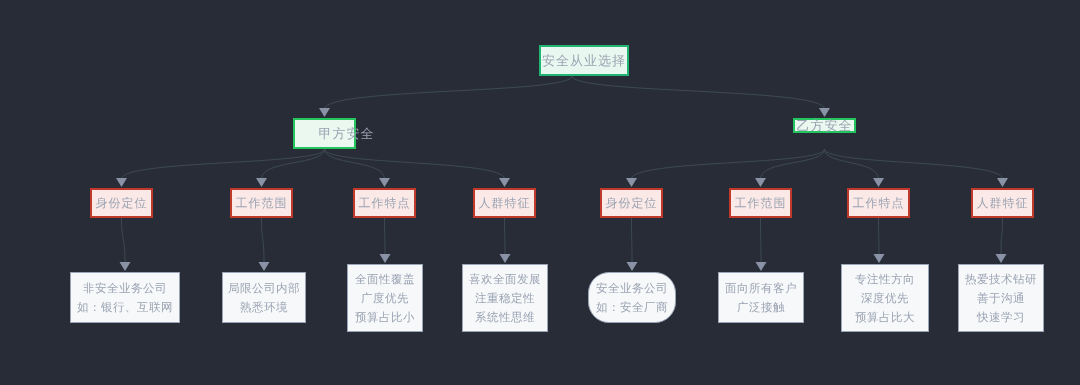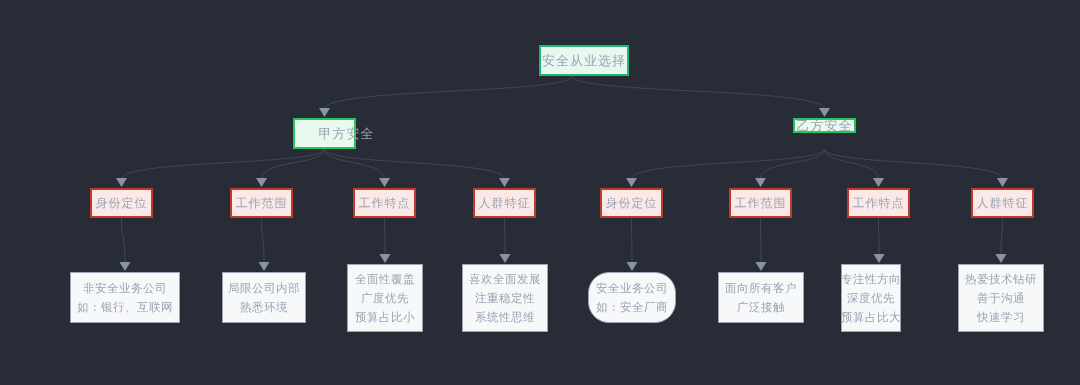--- a/index.html
+++ b/index.html
@@ -186,21 +186,21 @@
   <div class="node node-leaf" style="left:588px; top:272px; width:88px; height:51px;border-radius:21px;">
     <span class="line">安全业务公司</span>
     <span class="line">如：安全厂商</span>
   </div>
 
   <div class="node node-leaf" style="left:718px; top:272px; width:86px; height:51px;">
     <span class="line">面向所有客户</span>
     <span class="line">广泛接触</span>
   </div>
 
-  <div class="node node-leaf" style="left:841px; top:264px; width:60px; height:68px;">
+  <div class="node node-leaf" style="left:841px; top:264px; width:88px; height:68px;">
     <span class="line">专注性方向</span>
     <span class="line">深度优先</span>
     <span class="line">预算占比大</span>
   </div>
 
   <div class="node node-leaf" style="left:958px; top:264px; width:86px; height:68px;">
     <span class="line">热爱技术钻研</span>
     <span class="line">善于沟通</span>
     <span class="line">快速学习</span>
   </div>

